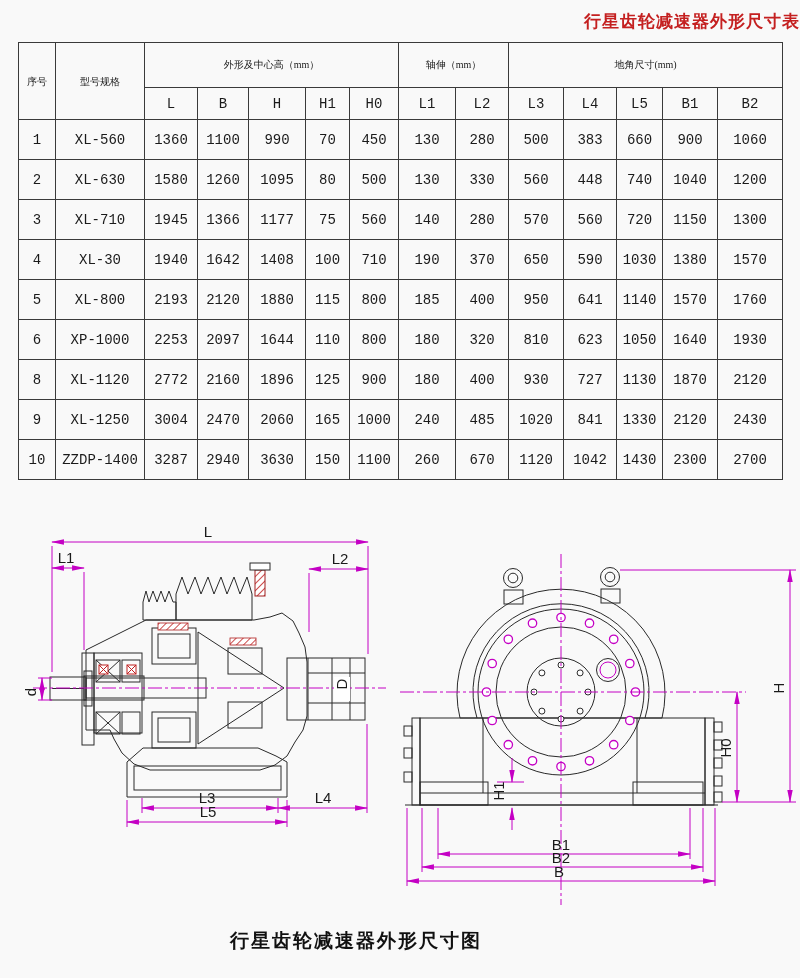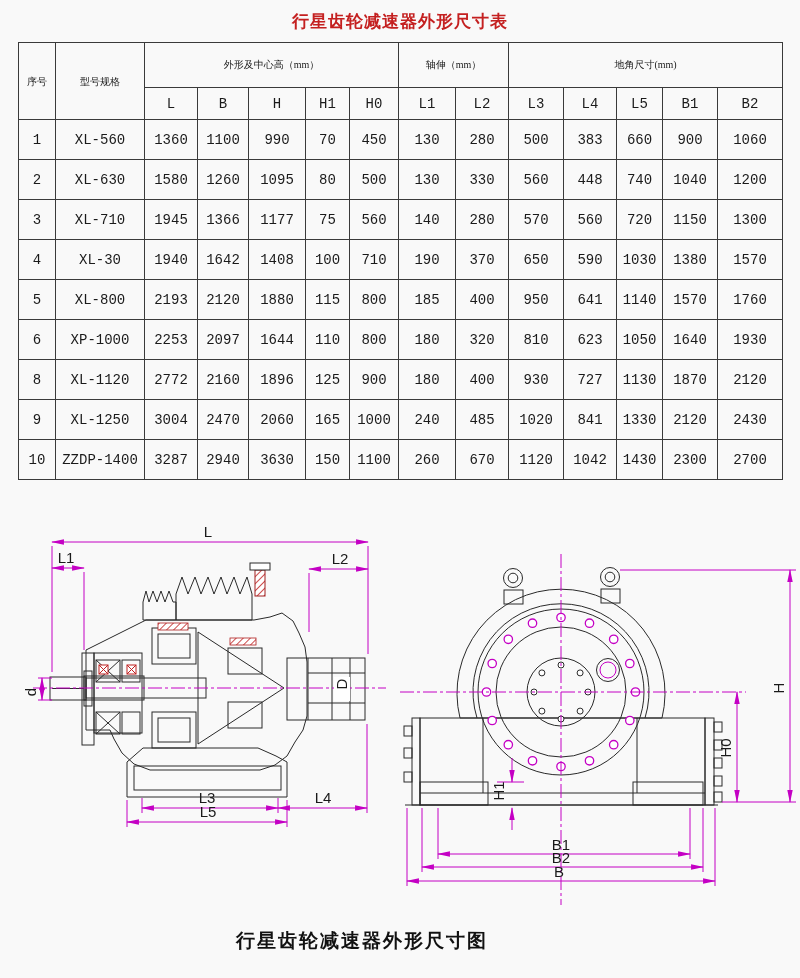--- a/index.html
+++ b/index.html
@@ -8,21 +8,21 @@
     background:#f9f9f9;
     font-family:"Liberation Sans",sans-serif;
     color:#1a1a1a;overflow:hidden;
   }
   .doc-title{
     position:absolute;top:10px;left:0;width:800px;text-align:center;
     font-family:"Liberation Serif",serif;font-weight:bold;font-size:17px;
     letter-spacing:1px;
   }
   .caption{
-    position:absolute;top:928px;left:6px;width:712px;text-align:center;
+    position:absolute;top:928px;left:0;width:712px;text-align:center;
     font-family:"Liberation Serif",serif;font-weight:bold;font-size:19px;
     color:#111;letter-spacing:2px;
   }
   table.spec{
     position:absolute;left:18px;top:42px;width:764px;
     border-collapse:collapse;table-layout:fixed;
     background:#f9f9f9;
   }
   table.spec th,table.spec td{
     border:1.6px solid #3a3a3a;text-align:center;vertical-align:middle;
@@ -31,21 +31,21 @@
   table.spec thead tr.grp th{height:44px;font-family:"Liberation Serif",serif;font-weight:normal;font-size:10px;}
   table.spec thead tr.sub th{height:31px;font-family:"Liberation Mono",monospace;font-weight:normal;font-size:14px;}
   table.spec thead th.ch{font-family:"Liberation Serif",serif;font-weight:normal;font-size:15px;line-height:19px;}
   table.spec tbody td{height:39px;font-family:"Liberation Mono",monospace;font-size:14px;}
   svg text{font-family:"Liberation Sans",sans-serif;font-size:15px;fill:#1a1a1a;}
   .blkline{stroke:#2a2a2a;stroke-width:1;fill:none;}
 </style>
 </head>
 <body>
 
-<div class="doc-title" style="color:#c42020;">行星齿轮减速器外形尺寸表</div>
+<div class="doc-title" style="color:#c42020;text-align:right;">行星齿轮减速器外形尺寸表</div>
 
 <table class="spec">
   <colgroup>
     <col style="width:37px">
       <col style="width:89px">
     <col style="width:53px">
       <col style="width:51px">
       <col style="width:57px">
       <col style="width:44px">
       <col style="width:49px">

